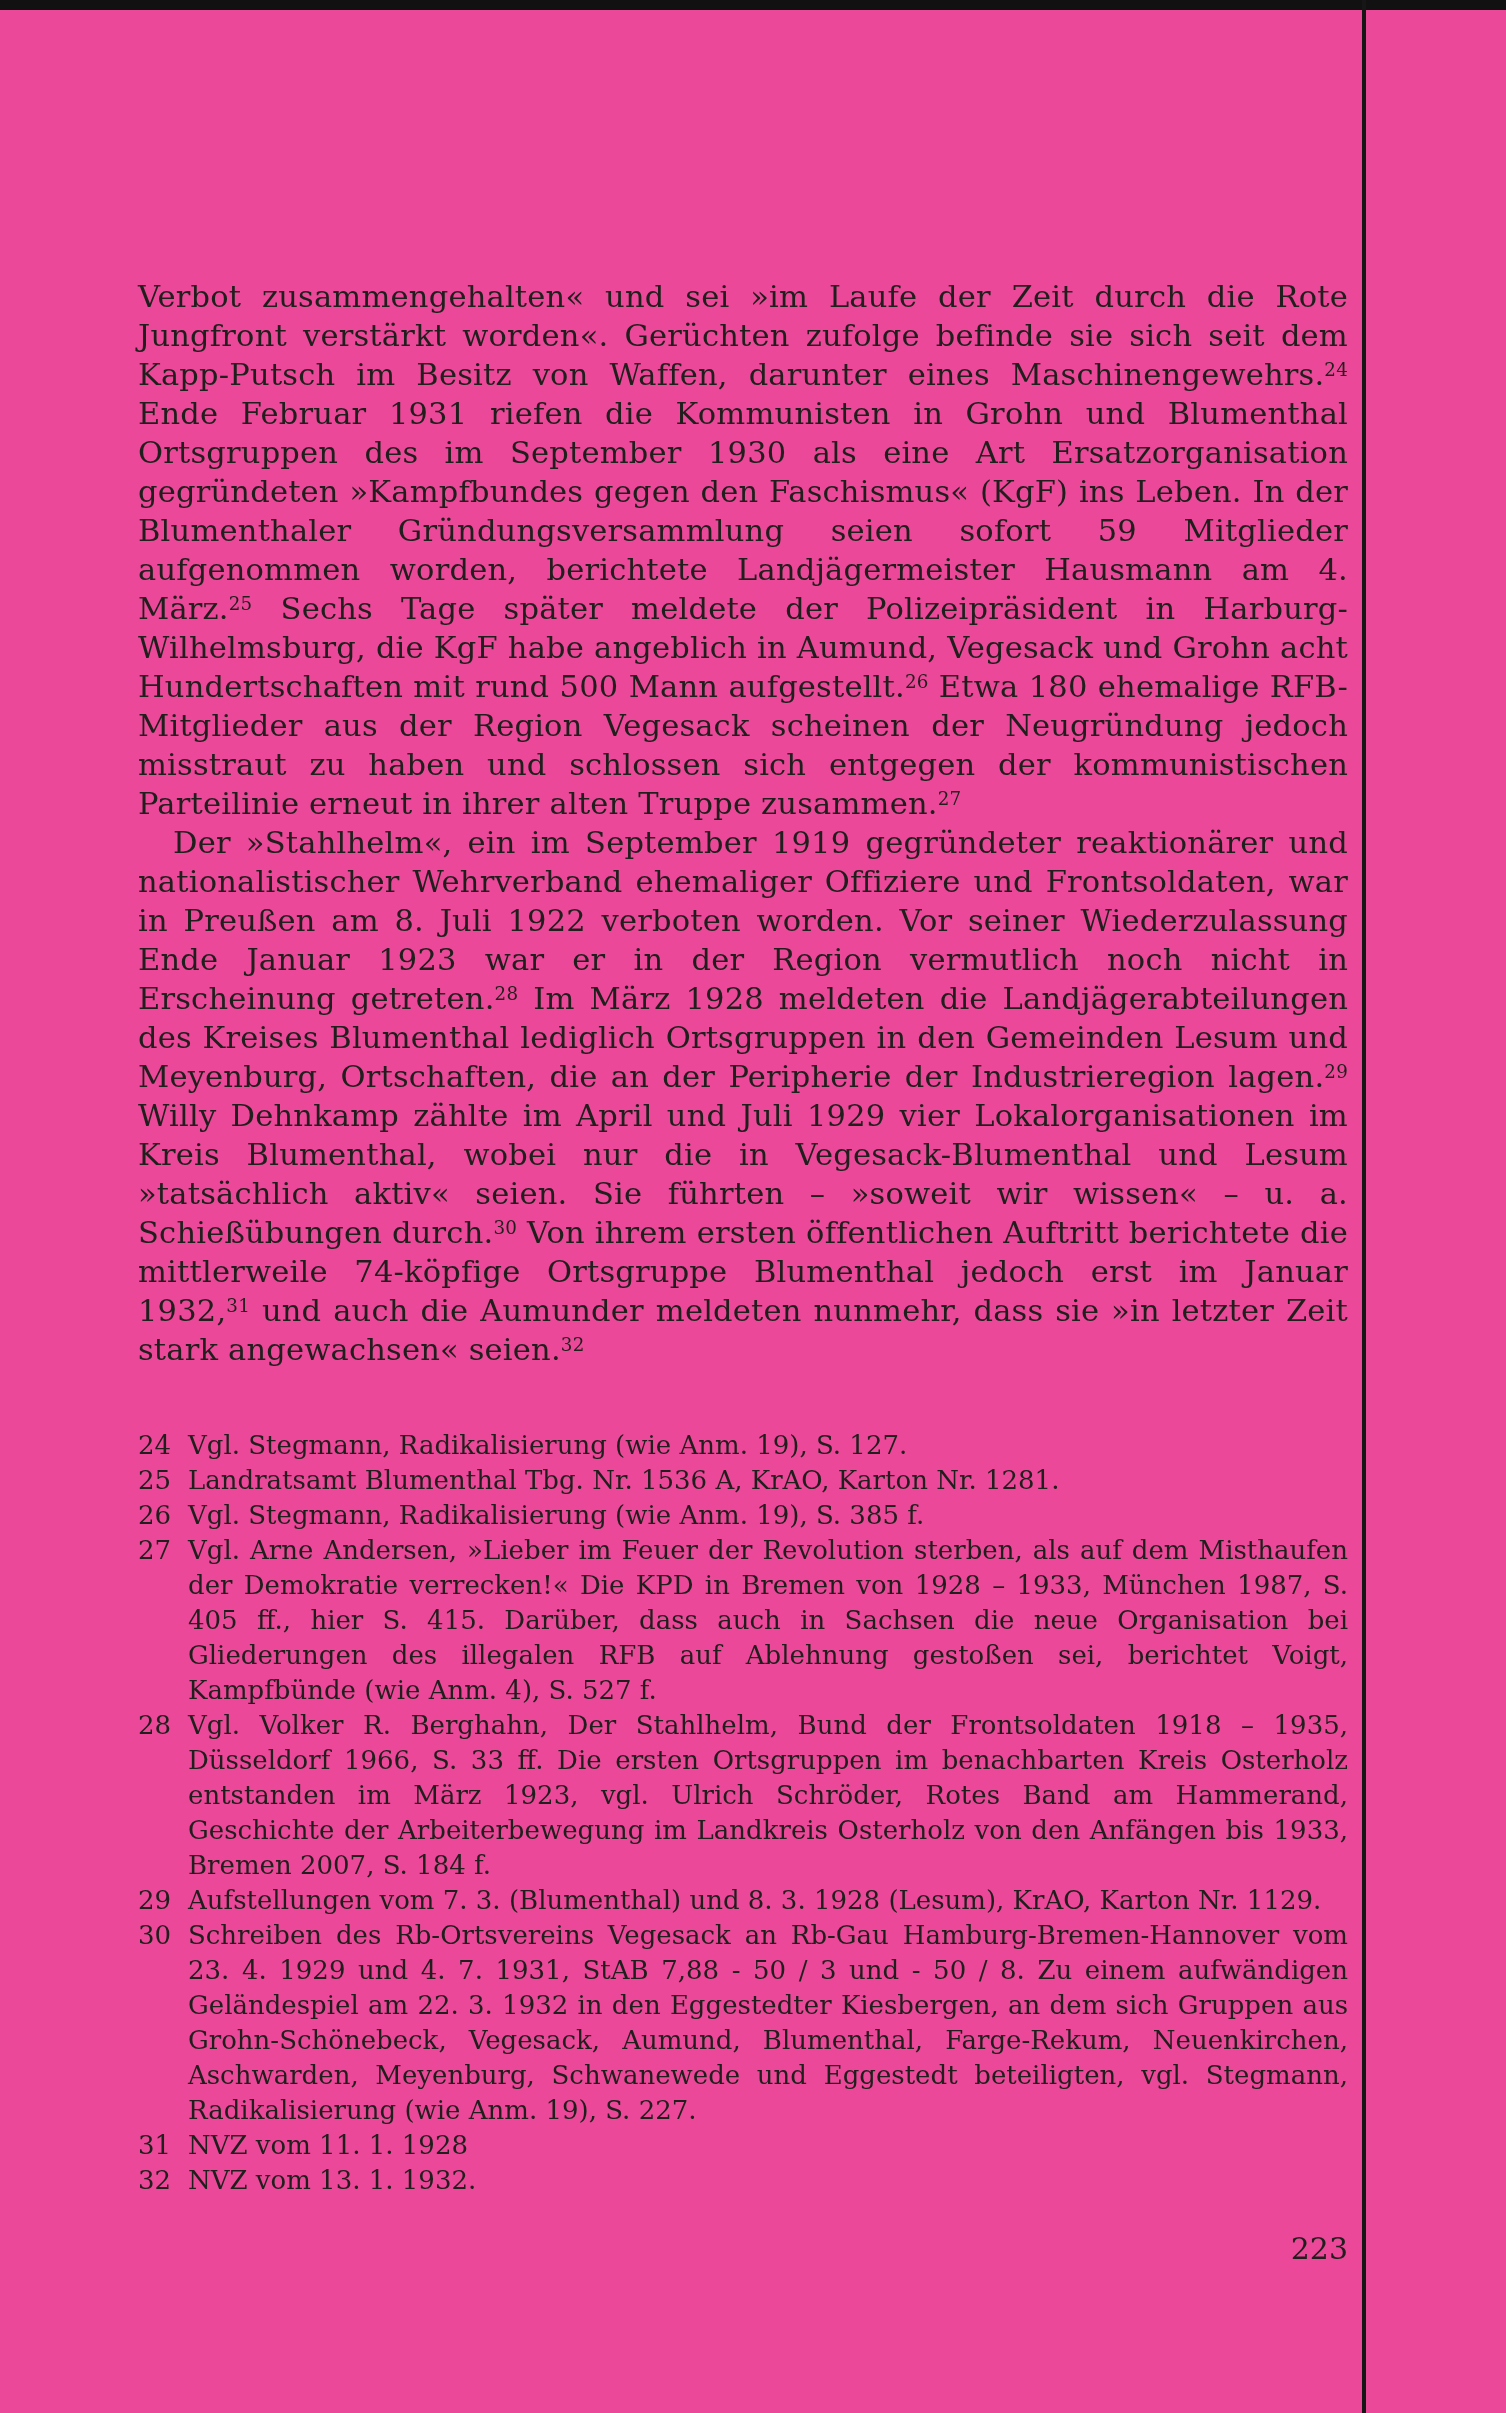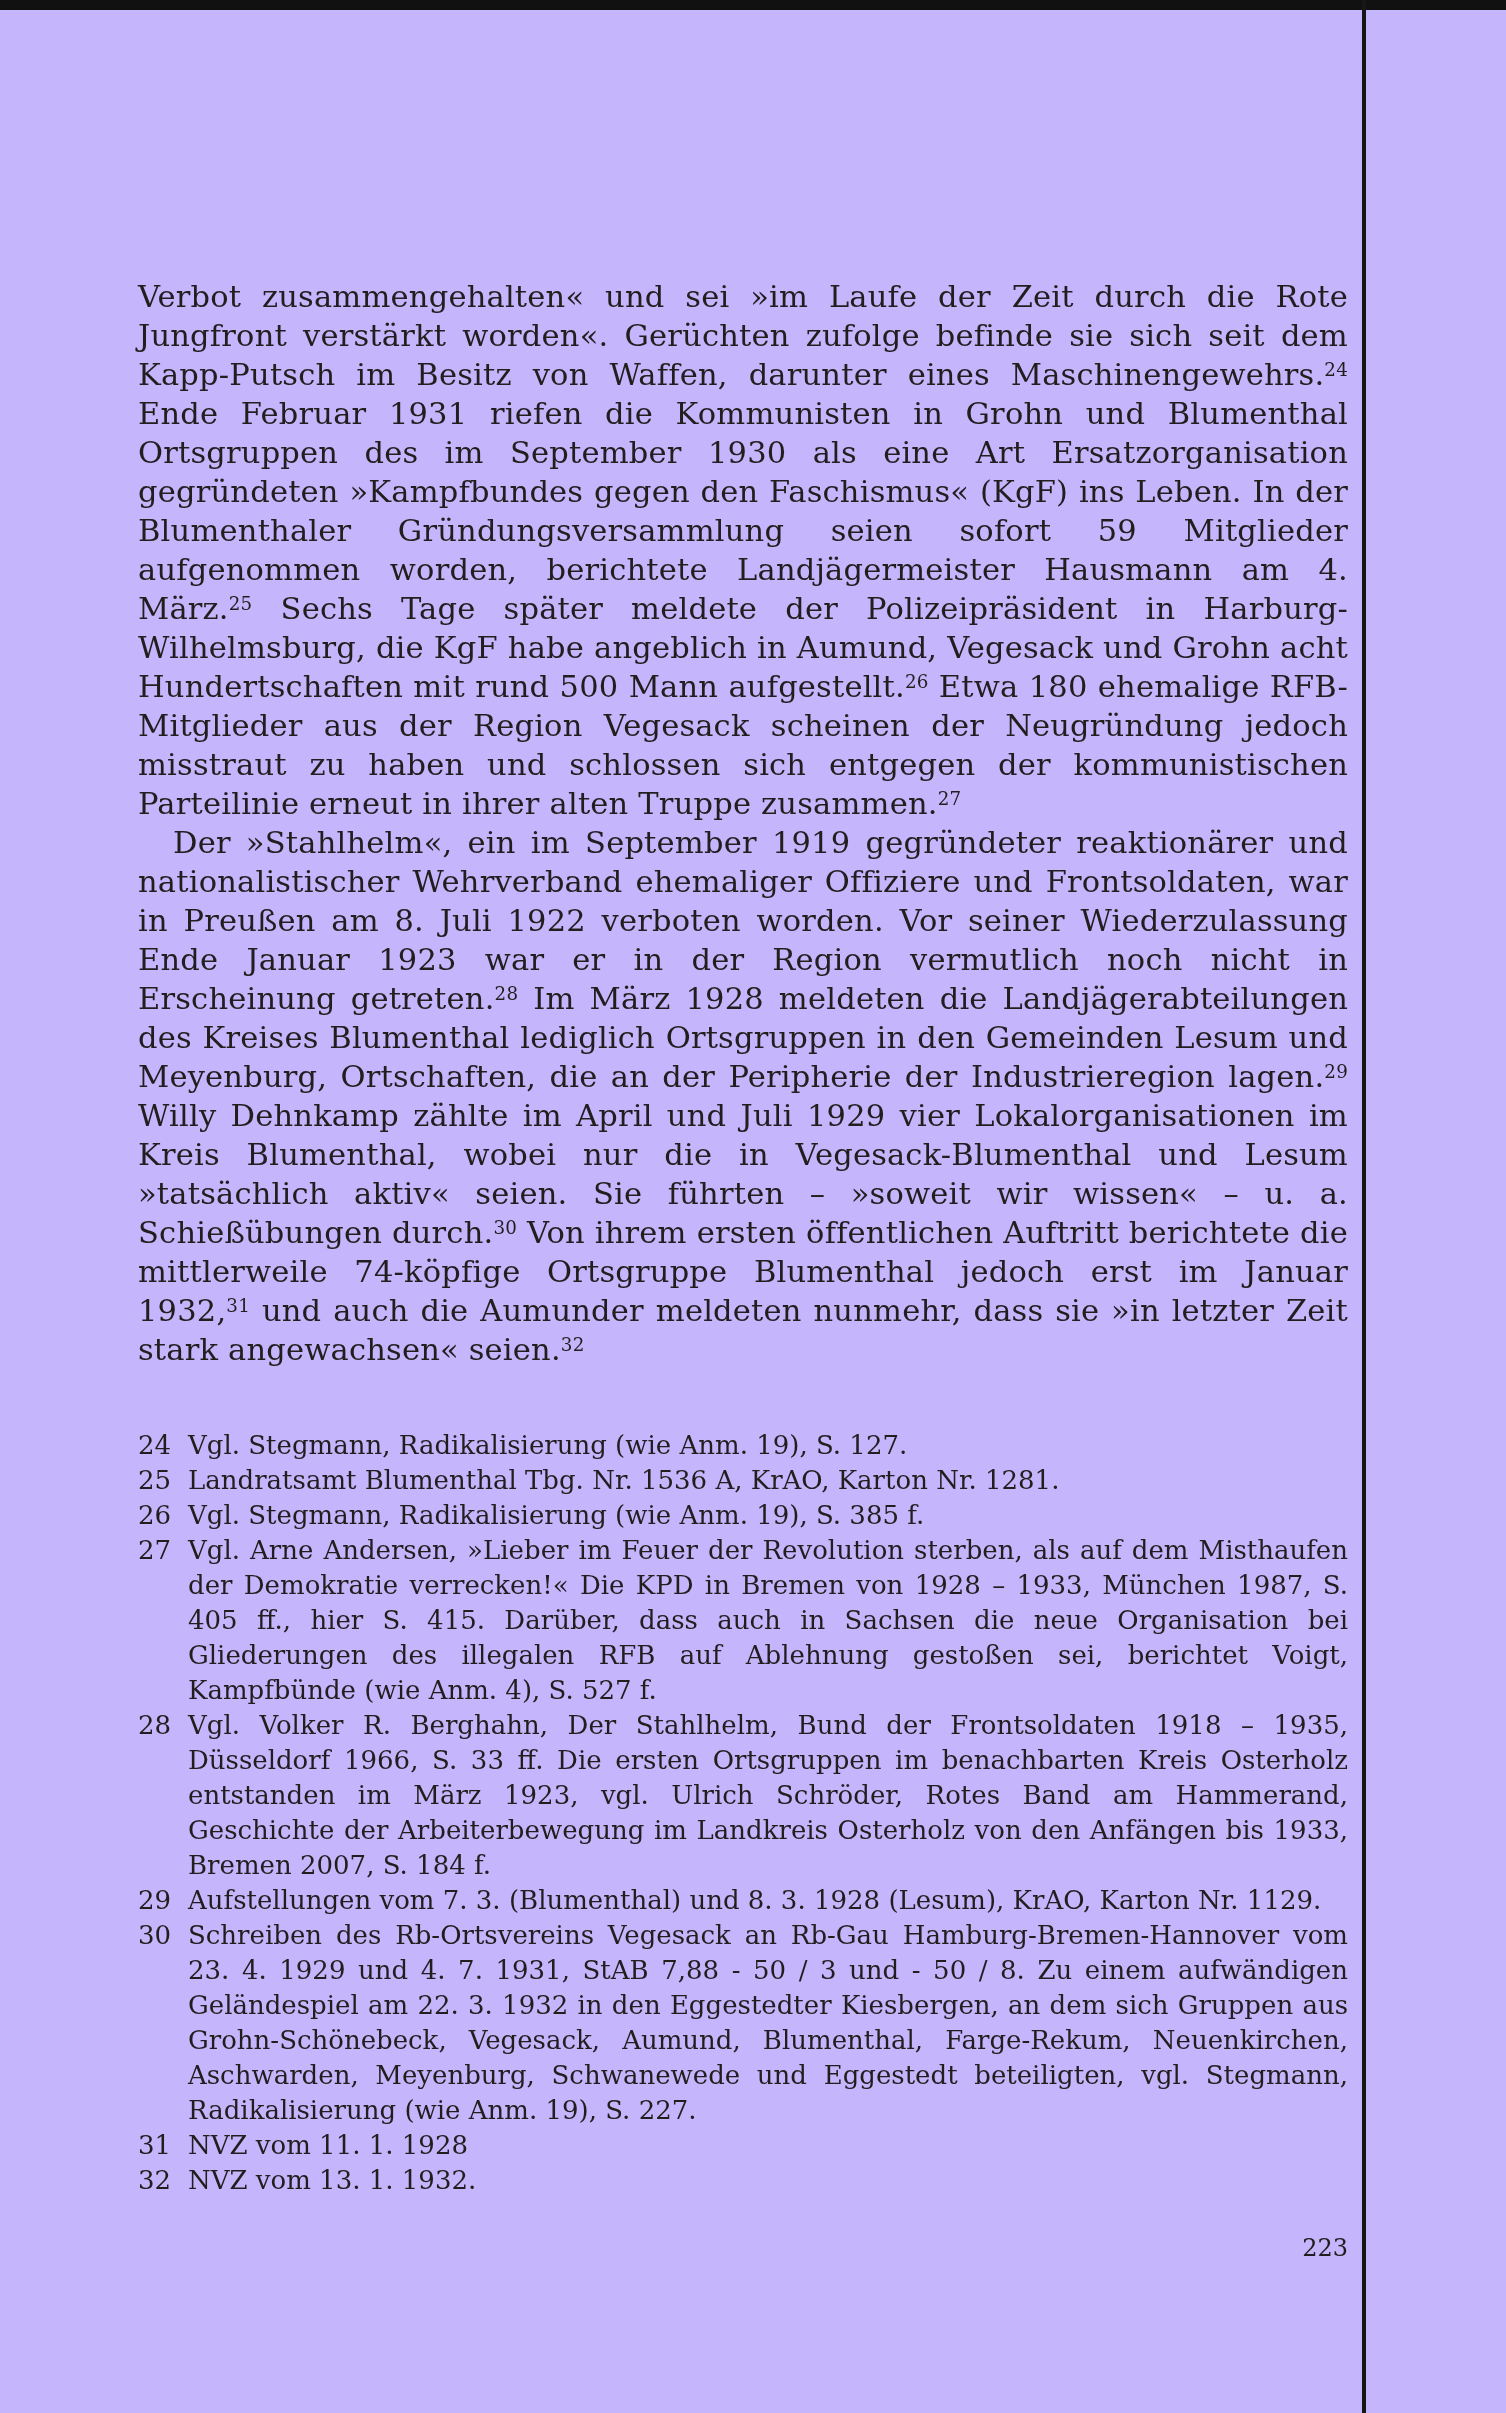--- a/index.html
+++ b/index.html
@@ -4,21 +4,21 @@
 <style>
   html, body {
     margin: 0;
     padding: 0;
     background: #e9e8e4;
   }
   .page {
     position: relative;
     width: 1507px;
     height: 2413px;
-    background: #c4b5fd;
+    background: #ec4899;
     overflow: hidden;
     font-family: "DejaVu Serif", "Liberation Serif", serif;
     color: #201f1d;
   }
   
   .scan-top-bar {
     position: absolute;
     top: 0; left: 0;
     width: 100%;
     height: 10.4px;
@@ -68,21 +68,21 @@
   .fn-num {
     flex: 0 0 50px;
   }
   .fn-text {
     flex: 1 1 auto;
     text-align: justify;
   }
   .page-number {
     margin-top: 33px;
     text-align: right;
-    font-size: 24px;
+    font-size: 30px;
     line-height: 35px;
   }
 </style>
 </head>
 <body>
 
 <div class="page">
   <div class="scan-top-bar"></div>
   <div class="scan-right-line"></div>
 

